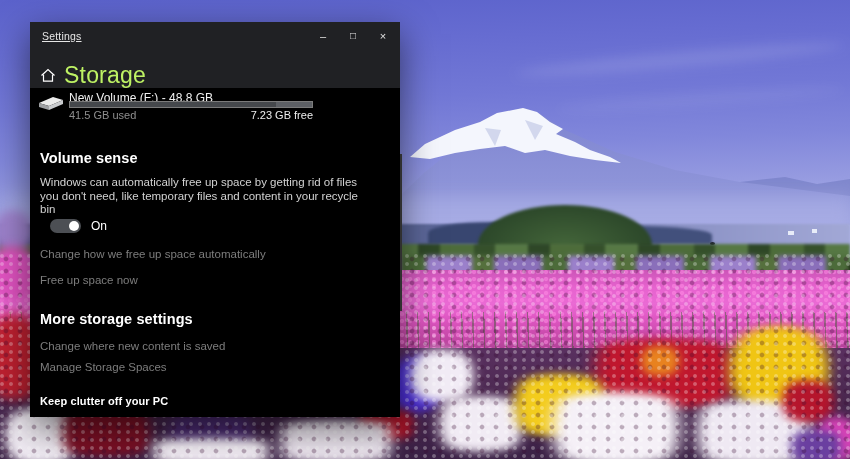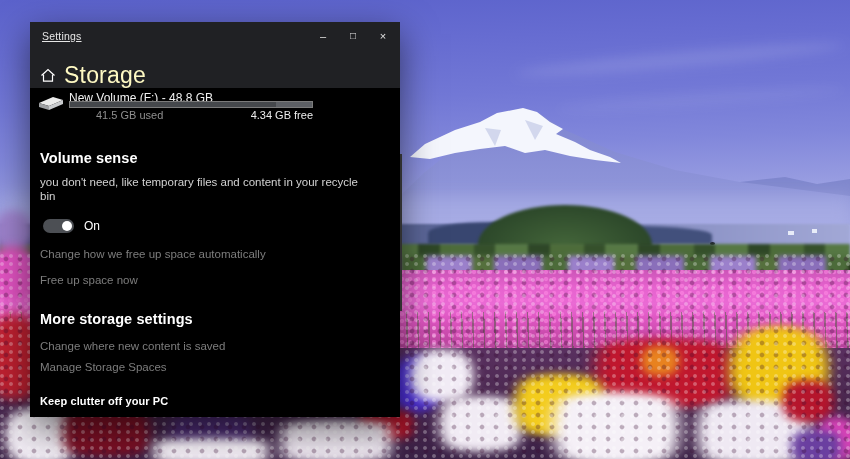--- a/index.html
+++ b/index.html
@@ -54,36 +54,36 @@
   #settings-window { position:absolute; left:30px; top:22px; width:370px; height:395px; z-index:10;
     background:#000; box-shadow:0 12px 34px rgba(0,0,0,.55); color:#fff; }
   .win-header { position:absolute; left:0; top:0; width:100%; height:66px; background:#202124; }
   .win-title { position:absolute; left:12px; top:8px; font-size:10.5px; color:#e6e6e6; letter-spacing:.2px;text-decoration:underline; }
   .win-controls { position:absolute; top:4px; right:2px; display:flex; }
   .win-btn { width:30px; height:20px; display:flex; align-items:center; justify-content:center;
     color:#e3e3e3; font-size:11px; line-height:1; cursor:default; }
   .win-btn.max { font-size:10px; }
   .page-head { position:absolute; left:10px; top:40px; display:flex; align-items:center; }
   .home-ic { width:16px; height:15px; margin-right:8px; }
-  .page-title { font-size:23px; font-weight:400; color:#fef9c3; letter-spacing:.2px; }
+  .page-title { font-size:23px; font-weight:400; color:#bef264; letter-spacing:.2px; }
 
   .drive-icon { position:absolute; left:8px; top:73px; }
   .drive-name { position:absolute; left:39px; top:69px; font-size:12px; color:#f2f2f2; }
   .bar { position:absolute; left:39px; top:79px; width:244px; height:7px;
     background:#5d6065; border:1px solid #7b7b7b; }
   .bar-fill { height:100%; background:#45484c; }
   .bar-labels { position:absolute; left:39px; top:87px; width:244px; display:flex; justify-content:space-between; }
-  .used-label { font-size:11px; color:#8f8f8f;margin-left:27px; }
+  .used-label { font-size:11px; color:#8f8f8f; }
   .free-label { font-size:11px; color:#ededed; }
 
   .h2 { position:absolute; left:10px; font-size:14.5px; font-weight:700; color:#fff; letter-spacing:.1px; }
   .para { position:absolute; left:10px; top:154px; font-size:11.5px; line-height:13.5px; color:#d2d2d2; }
   .para span { display:block; }
 
-  .toggle-row { position:absolute; left:13px; top:197px; display:flex; align-items:center; }
+  .toggle-row { position:absolute; left:20px; top:197px; display:flex; align-items:center; }
   .toggle { width:31px; height:14px; border-radius:8px; background:#4c4f54; position:relative; }
   .knob { position:absolute; right:2px; top:2px; width:10px; height:10px; border-radius:50%; background:#ffffff; }
   .toggle-label { margin-left:10px; font-size:12px; color:#fff; }
 
   .setting-link { position:absolute; left:10px; font-size:11.5px; color:#7d7d7d; cursor:default; }
 
   #window-scrollbar { position:absolute; left:400px; top:154px; width:2px; height:157px;
     background:#303030; z-index:11; }
 </style>
 </head>
@@ -176,25 +176,26 @@
     <polygon points="1,8 15,2 25,5 11,11" fill="#ececec"></polygon>
     <polygon points="1,8 11,11 11,15 1,12" fill="#9fa1a4"></polygon>
     <polygon points="11,11 25,5 25,9 11,15" fill="#c9cbce"></polygon>
   </svg>
   <div class="drive-name">New Volume (F:) - 48.8 GB</div>
   <div class="bar">
     <div class="bar-fill" style="width: 85%;"></div>
   </div>
   <div class="bar-labels">
     <span class="used-label">41.5 GB used</span>
-    <span class="free-label">4.34 GB free</span>
+    <span class="free-label">7.23 GB free</span>
   </div>
 
   <div class="h2" style="top:128px;">Volume sense</div>
   <div class="para">
+    <span>Windows can automatically free up space by getting rid of files</span>
     <span>you don't need, like temporary files and content in your recycle</span>
     <span>bin</span>
   </div>
 
   <div class="toggle-row">
     <div class="toggle">
       <div class="knob"></div>
     </div>
     <span class="toggle-label">On</span>
   </div>

